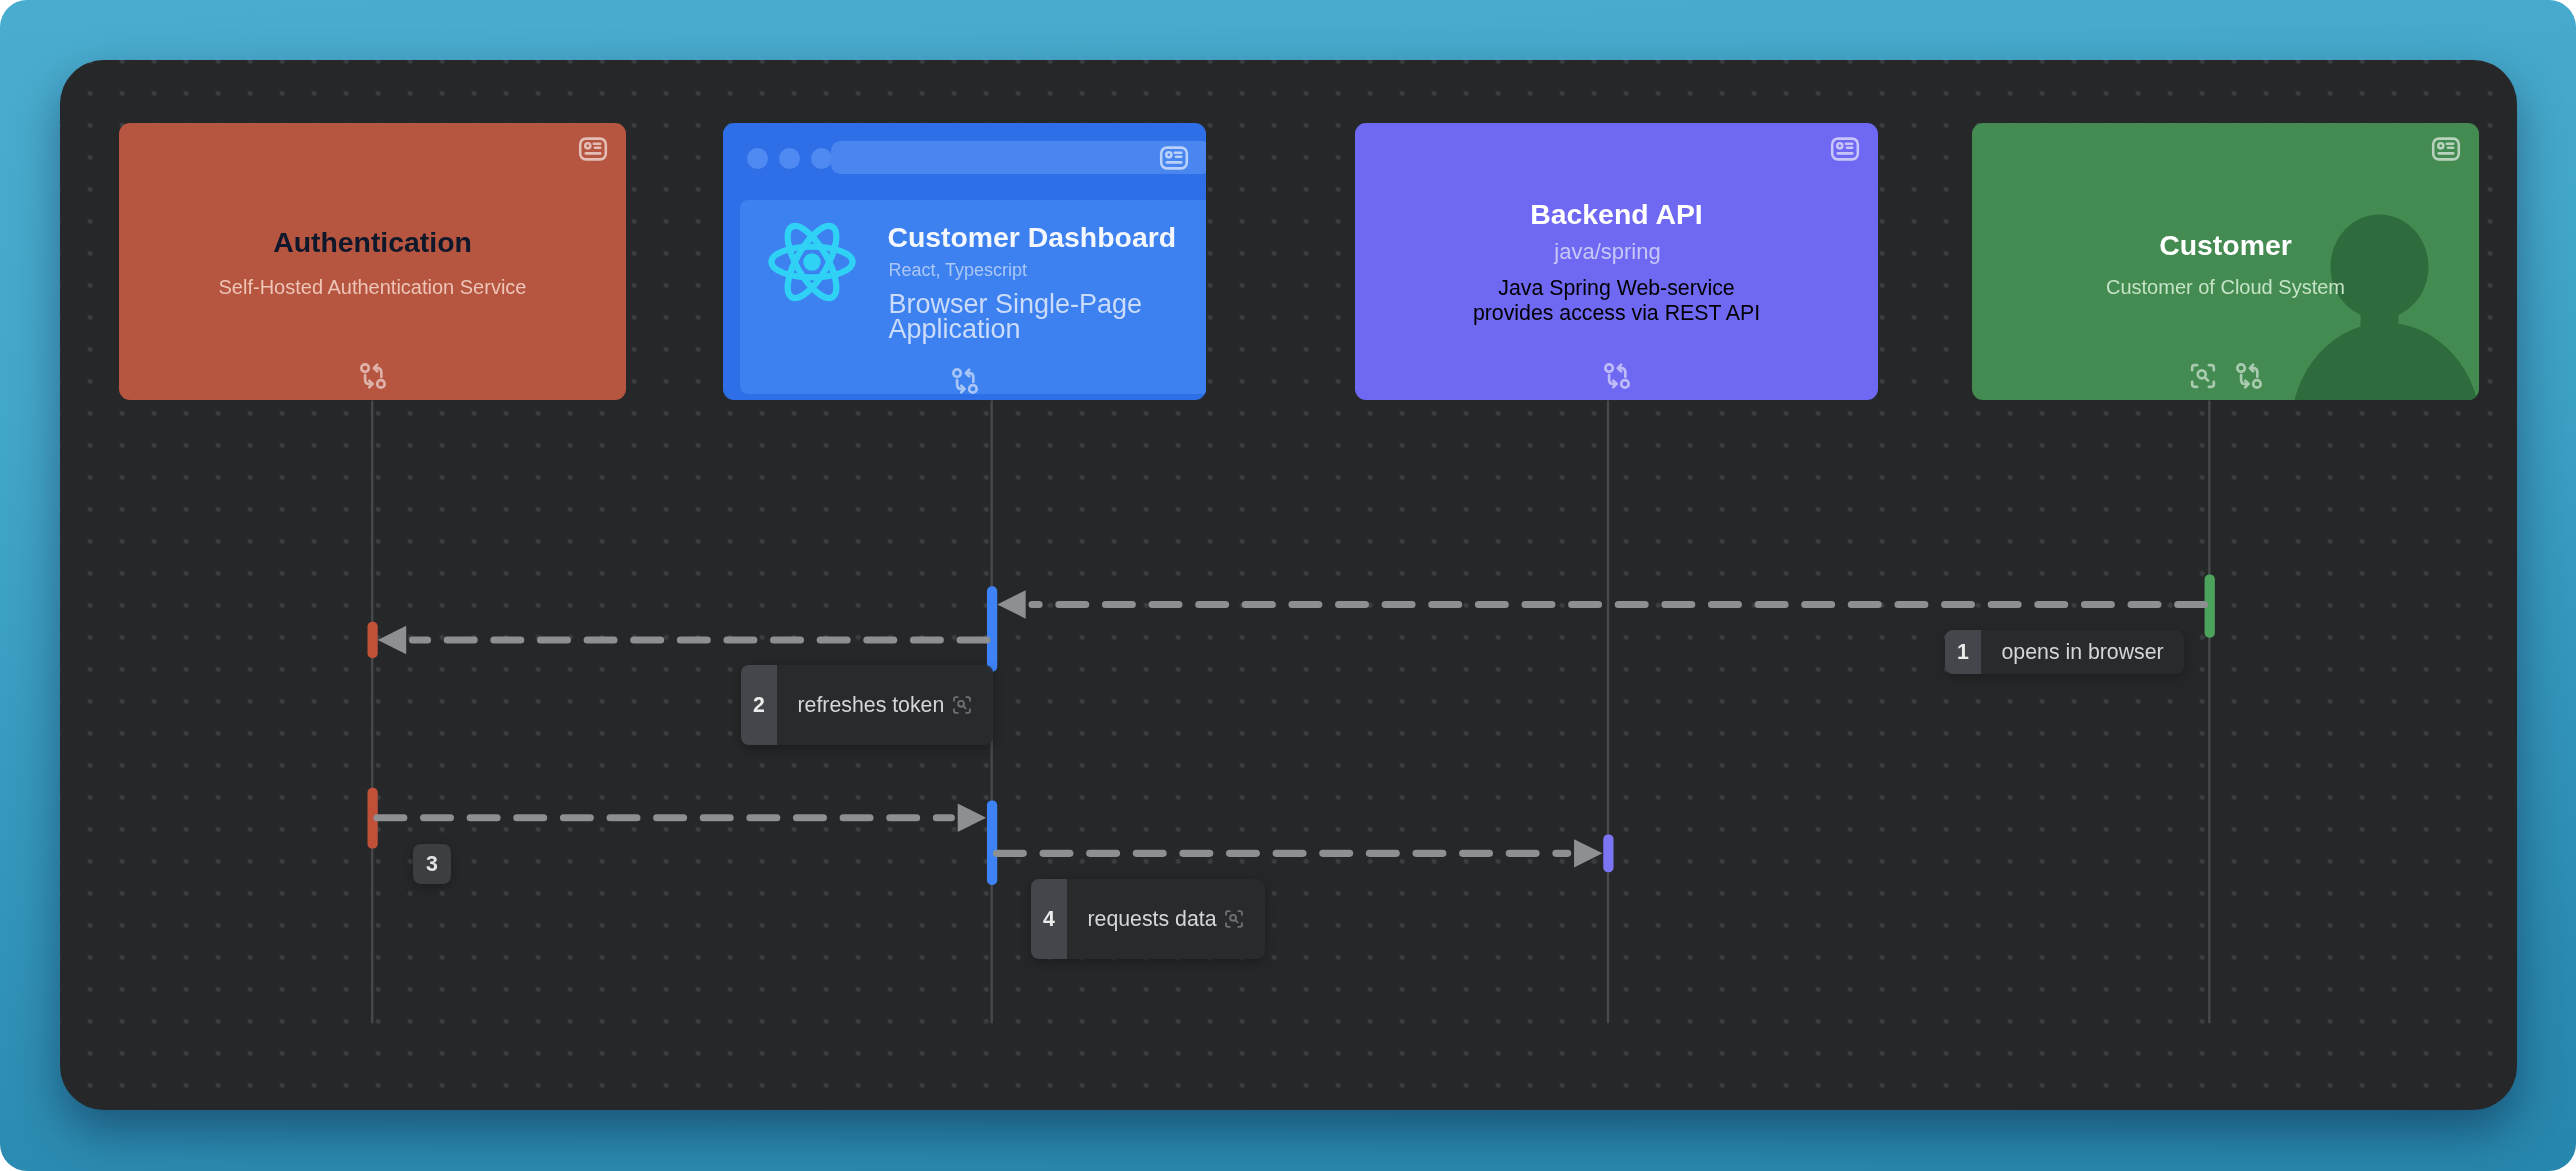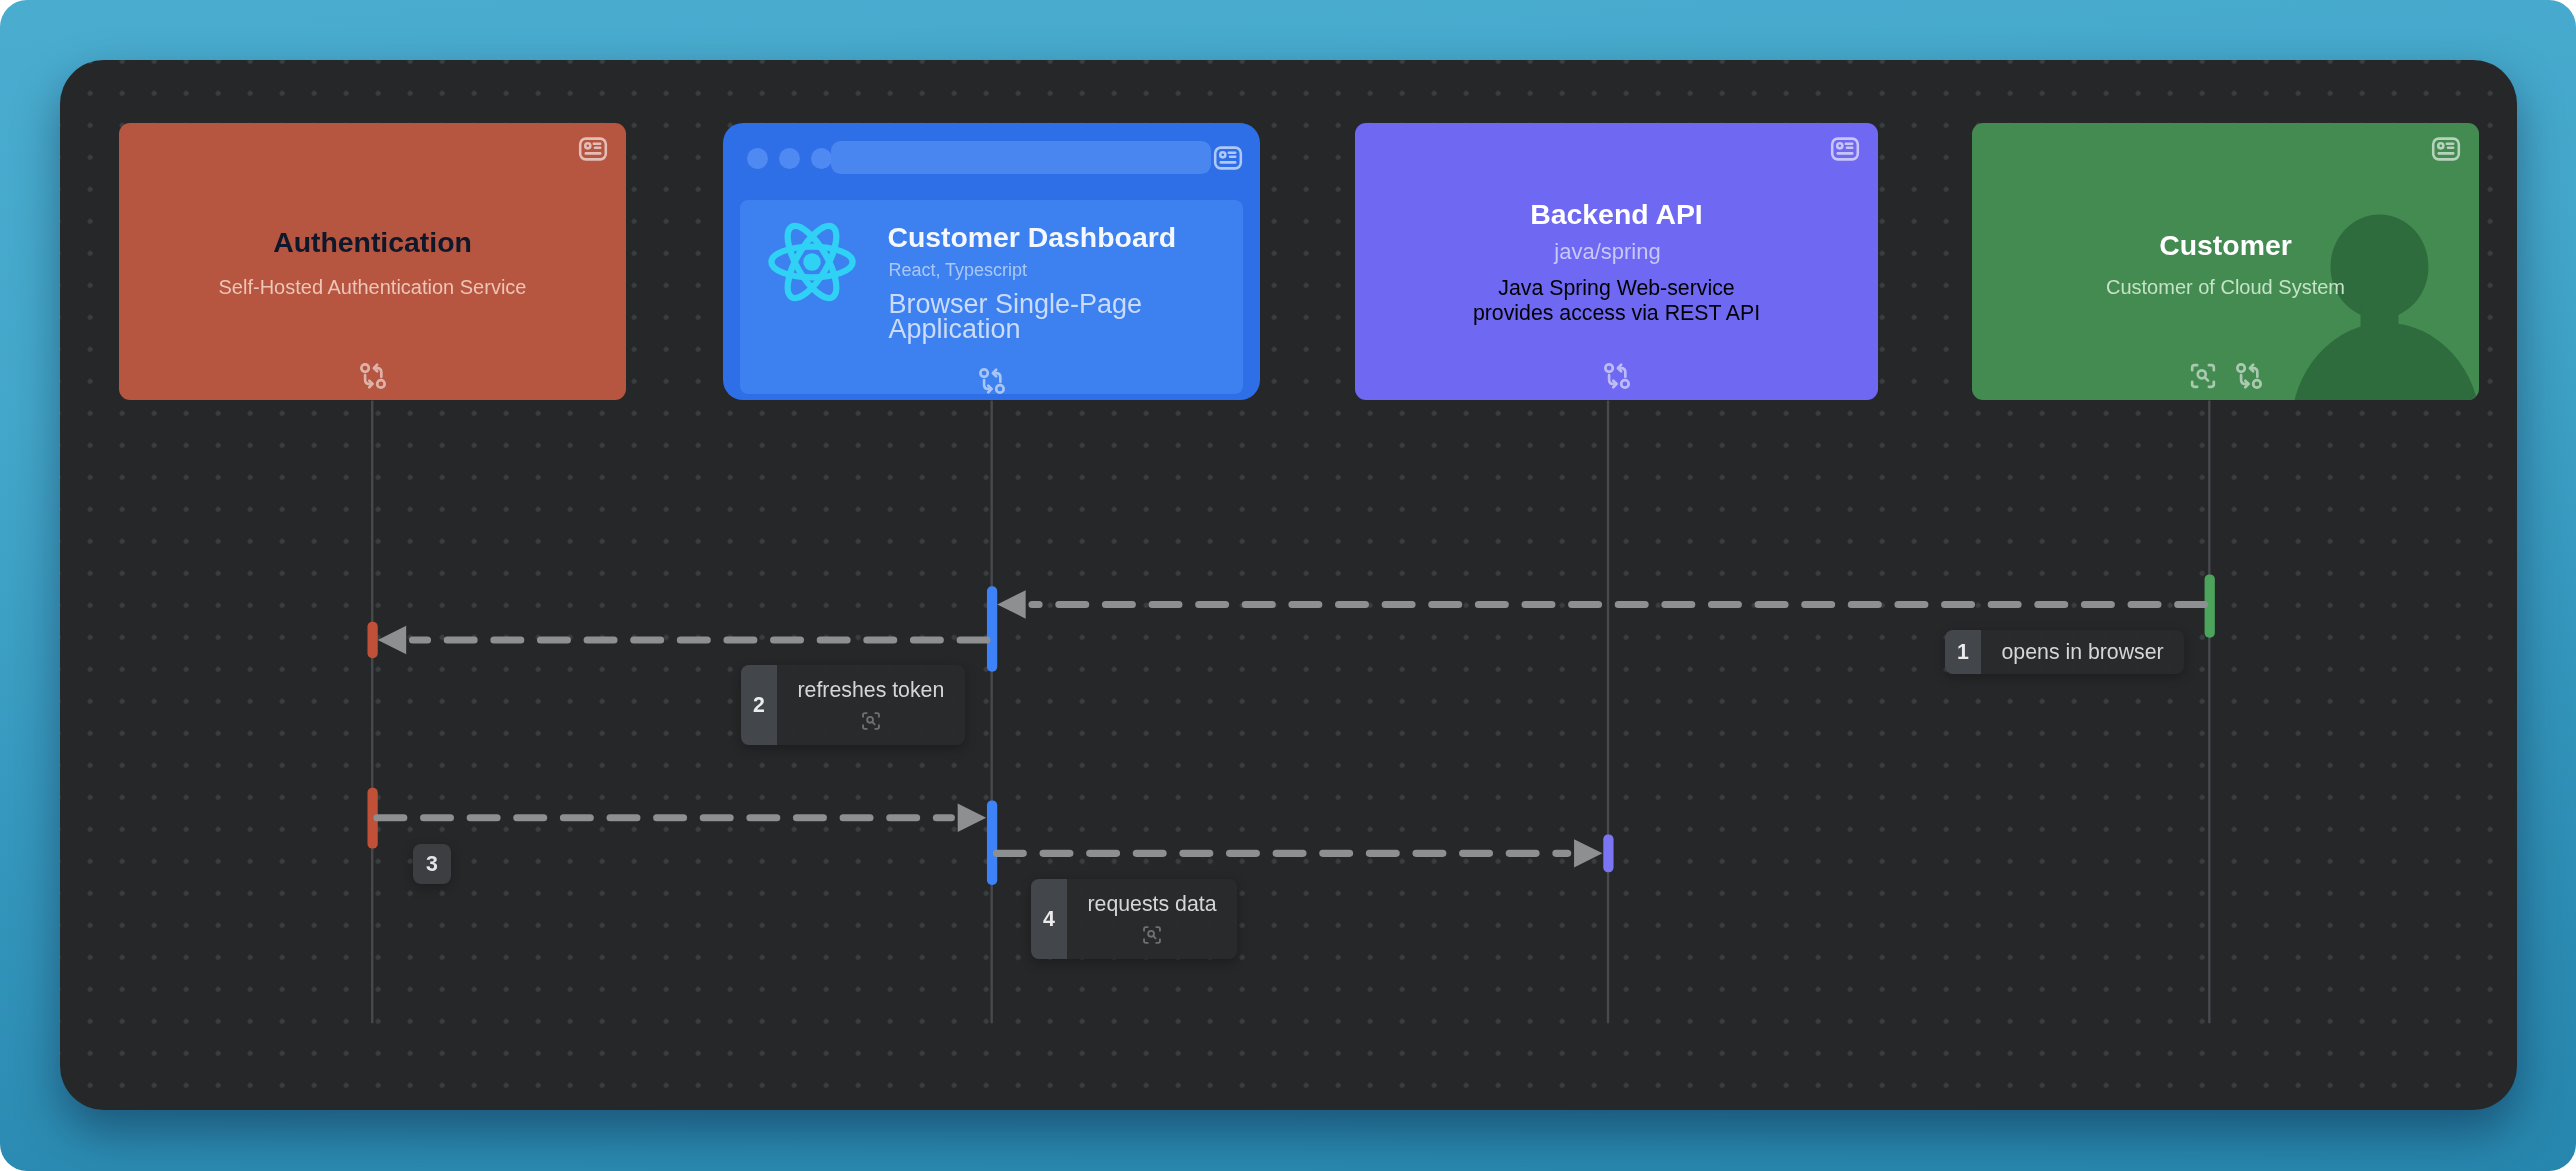--- a/index.html
+++ b/index.html
@@ -24,21 +24,21 @@
              white-space:pre-line;}
   .corner-icon{position:absolute;top:9.5px;right:17.4px;width:32px;height:32px;opacity:.62;}
   .footer-icons{position:absolute;left:0;right:0;bottom:8.7px;display:flex;
                 justify-content:center;gap:16px;opacity:.55;}
   .footer-icons svg{width:30px;height:30px;}
 
   .card-auth{left:119px;width:507px;background:#b65540;}
   .card-auth .card-title{top:102px;color:#0f172a;}
   .card-auth .card-sub{top:153px;color:#eec5b6;}
 
-  .card-dash{left:723px;width:537px;background:#2e6ee6;border-radius:20px;}
+  .card-dash{left:723px;width:483px;background:#2e6ee6;}
   .chrome-dot{position:absolute;border-radius:50%;width:21.3px;height:21.3px;top:24.5px;background:#4e8af1;}
   .urlbar{position:absolute;left:108px;top:18px;width:380px;height:33px;border-radius:9.5px;background:#4a86f0;}
   .dash-panel{position:absolute;left:17.4px;top:77px;width:503px;height:194px;
               border-radius:8px;background:#3d80ef;}
   .react-logo{position:absolute;left:23px;top:12.6px;width:98px;height:98px;}
   .dash-title{position:absolute;left:147px;top:20px;font-size:28.4px;font-weight:700;
               line-height:35px;color:#f4f8fe;white-space:nowrap;}
   .dash-tech{position:absolute;left:148px;top:60px;font-size:18px;line-height:20.5px;color:#aac7f6;}
   .dash-desc{position:absolute;left:148px;top:92px;font-size:27px;line-height:25px;color:#cbdcfa;}
 
@@ -49,21 +49,21 @@
 
   .card-customer{left:1956px;width:507px;background:#438b51;margin-left:16px;}
   .card-customer .card-title{top:105px;}
   .card-customer .card-sub{top:153px;color:#c5e3c6;}
   .silhouette{position:absolute;inset:0;}
 
   .flow-label{position:absolute;display:flex;border-radius:8px;overflow:hidden;
               color:#d5d6d7;font-size:21.3px;box-shadow:0 3.2px 11px rgba(0,0,0,.25);}
   .flow-num{background:#43464a;color:#ececec;font-weight:700;width:36px;flex:0 0 36px;
             display:flex;align-items:center;justify-content:center;}
-  .flow-body{background:rgba(40,42,44,.95);display:flex;flex-direction:column;
+  .flow-body{background:rgba(40,42,44,.95);display:flex;flex-direction:row;
              align-items:center;justify-content:center;gap:6.3px;padding:0 20.5px;}
   .flow-body .txt{white-space:nowrap;}
   .flow-body svg{width:22px;height:22px;opacity:.62;}
   .num-badge{position:absolute;width:38px;height:40px;border-radius:8px;background:#3c3e42;
              color:#e4e5e6;font-size:21.3px;font-weight:700;display:flex;align-items:center;
              justify-content:center;box-shadow:0 3.2px 11px rgba(0,0,0,.25);}
   .ic{stroke:#ffffff;fill:none;stroke-width:3.2;stroke-linecap:round;stroke-linejoin:round;}
   .ic-dark{stroke:#999b9d;fill:none;stroke-width:3;stroke-linecap:round;stroke-linejoin:round;}
 </style>
 </head>

